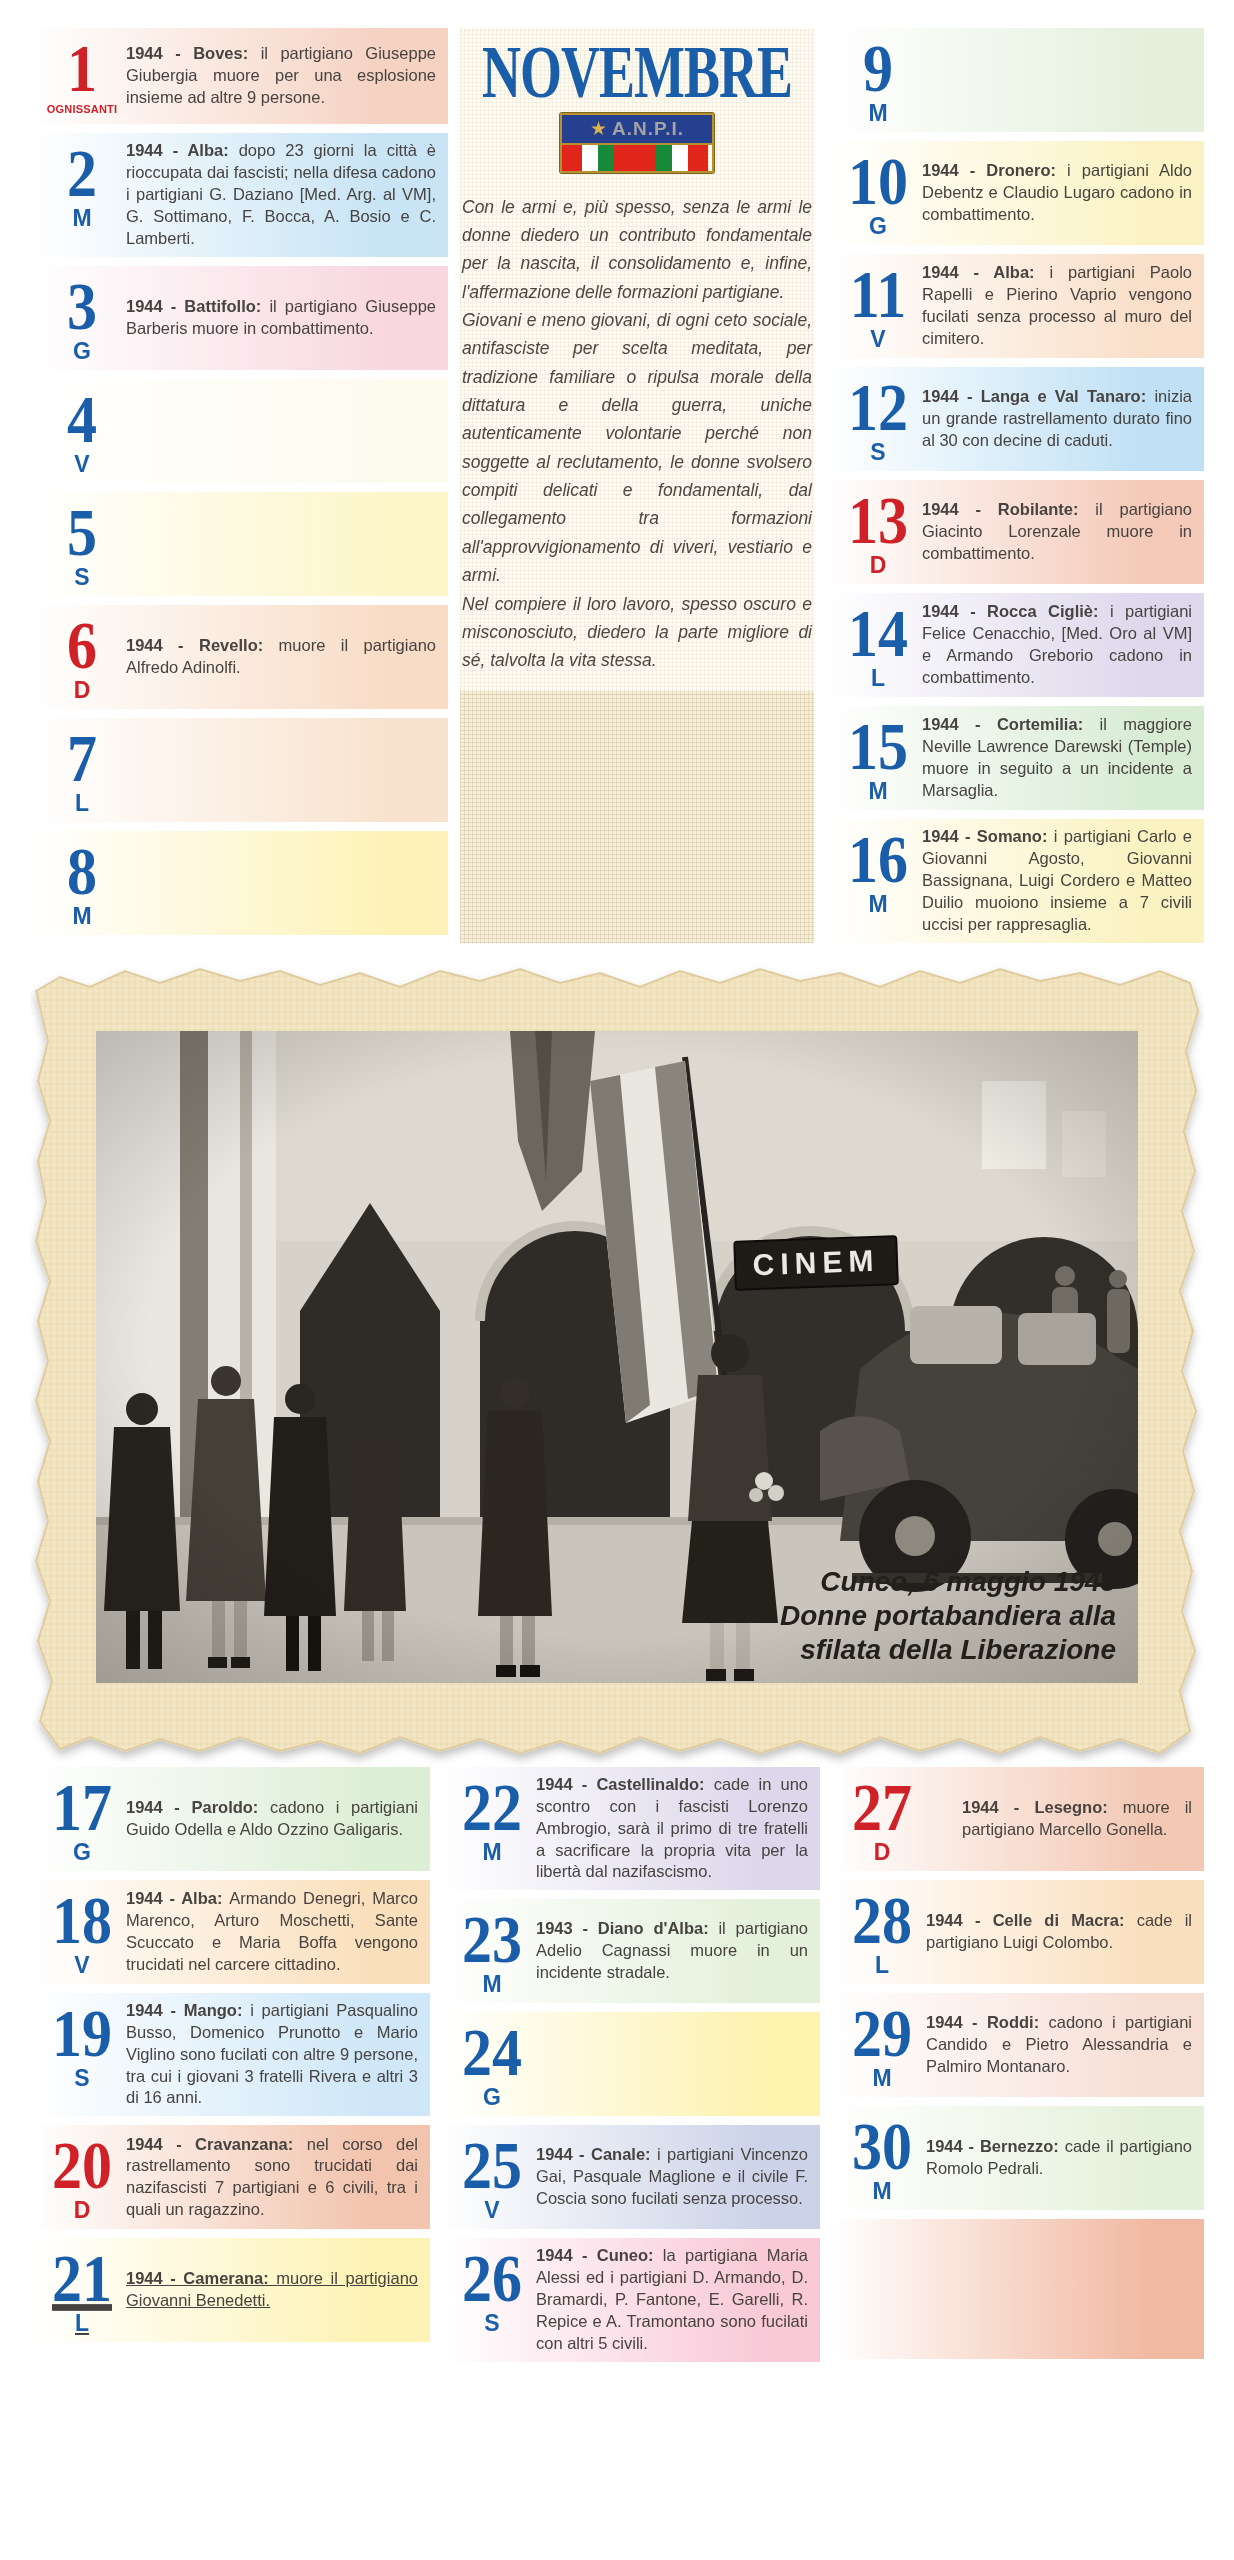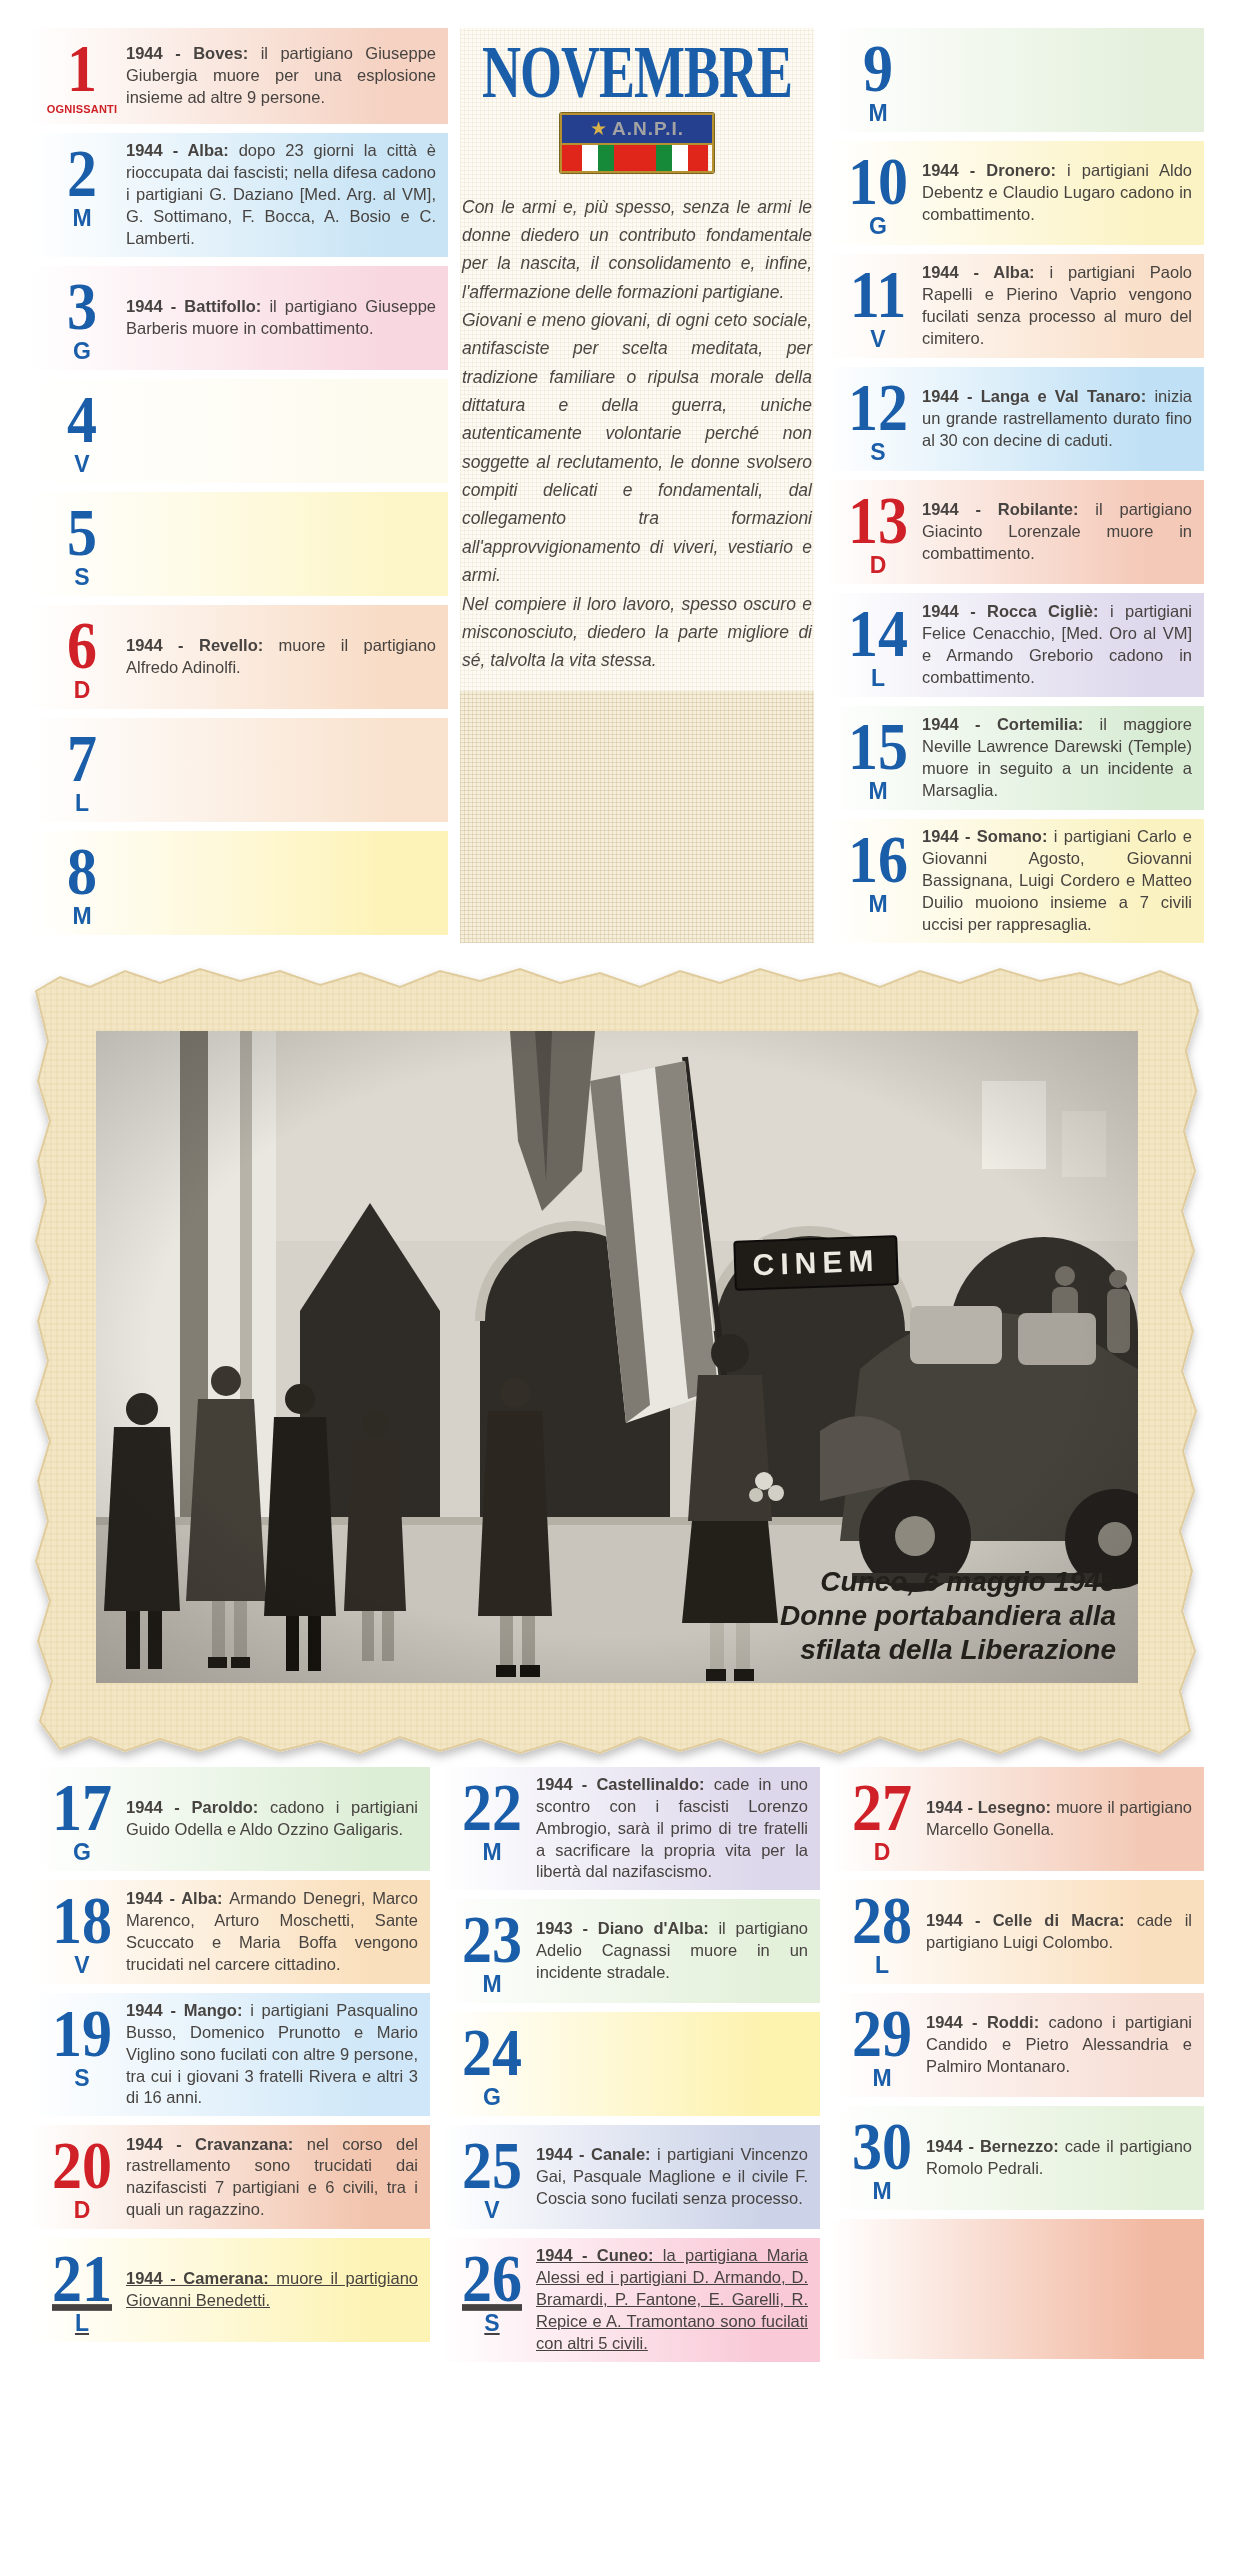--- a/index.html
+++ b/index.html
@@ -450,32 +450,32 @@
   <div class="day-cell blue" style="background: linear-gradient(90deg, rgb(255, 255, 255) 0%, rgb(204, 211, 232) 85%);">
     <div class="day-left">
       <div class="day-num">25</div>
       <div class="day-wd">V</div>
     </div>
     <div class="day-event">
       <span class="day-lead">1944 - Canale: </span><span>i partigiani Vincenzo Gai, Pasquale Maglione e il civile F. Coscia sono fucilati senza processo.</span>
     </div>
   </div>
 
-  <div class="day-cell blue" style="background: linear-gradient(90deg, rgb(255, 255, 255) 0%, rgb(249, 201, 216) 85%); text-decoration: underline;">
+  <div class="day-cell blue" style="background: linear-gradient(90deg, rgb(255, 255, 255) 0%, rgb(249, 201, 216) 85%);">
     <div class="day-left">
       <div class="day-num">26</div>
       <div class="day-wd">S</div>
     </div>
     <div class="day-event">
       <span class="day-lead">1944 - Cuneo: </span><span>la partigiana Maria Alessi ed i partigiani D. Armando, D. Bramardi, P. Fantone, E. Garelli, R. Repice e A. Tramontano sono fucilati con altri 5 civili.</span>
     </div>
   </div>
 </div>
     <div class="days" id="colE">
-  <div class="day-cell red" style="background: linear-gradient(90deg, rgb(255, 255, 255) 0%, rgb(243, 200, 180) 85%);">
+  <div class="day-cell red" style="background: linear-gradient(90deg, rgb(255, 255, 255) 0%, rgb(243, 200, 180) 85%); gap: 36px;">
     <div class="day-left">
       <div class="day-num">27</div>
       <div class="day-wd">D</div>
     </div>
     <div class="day-event">
       <span class="day-lead">1944 - Lesegno: </span><span>muore il partigiano Marcello Gonella.</span>
     </div>
   </div>
 
   <div class="day-cell blue" style="background: linear-gradient(90deg, rgb(255, 255, 255) 0%, rgb(250, 223, 190) 85%);">

